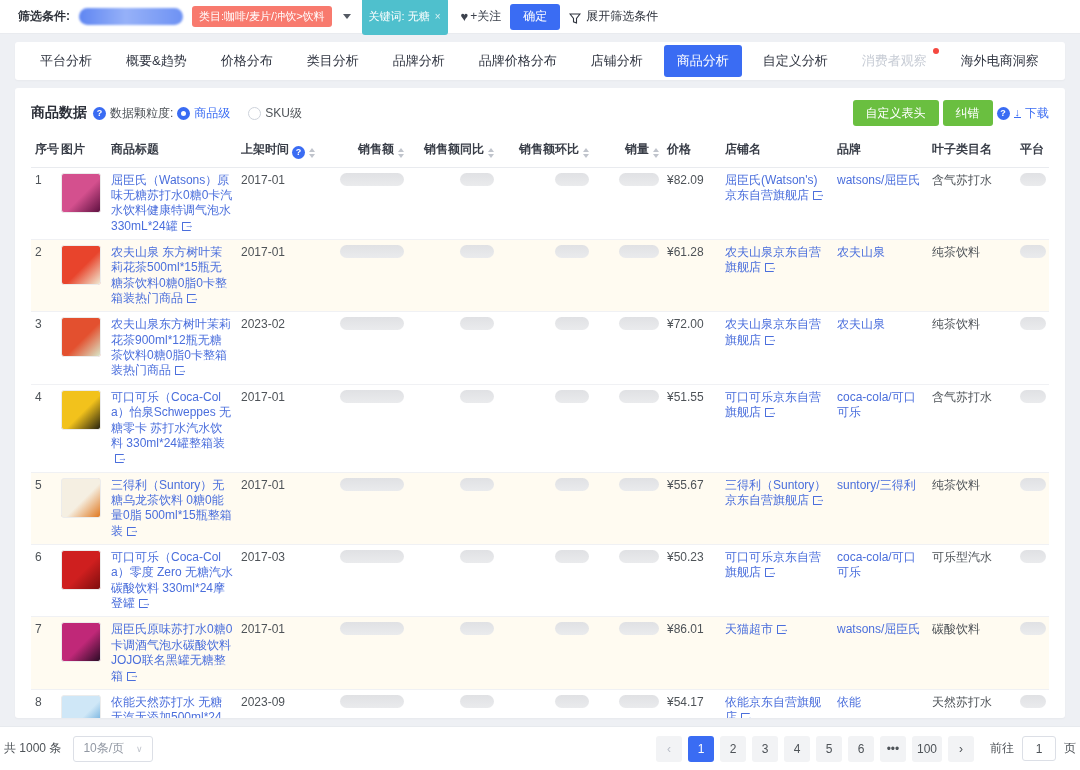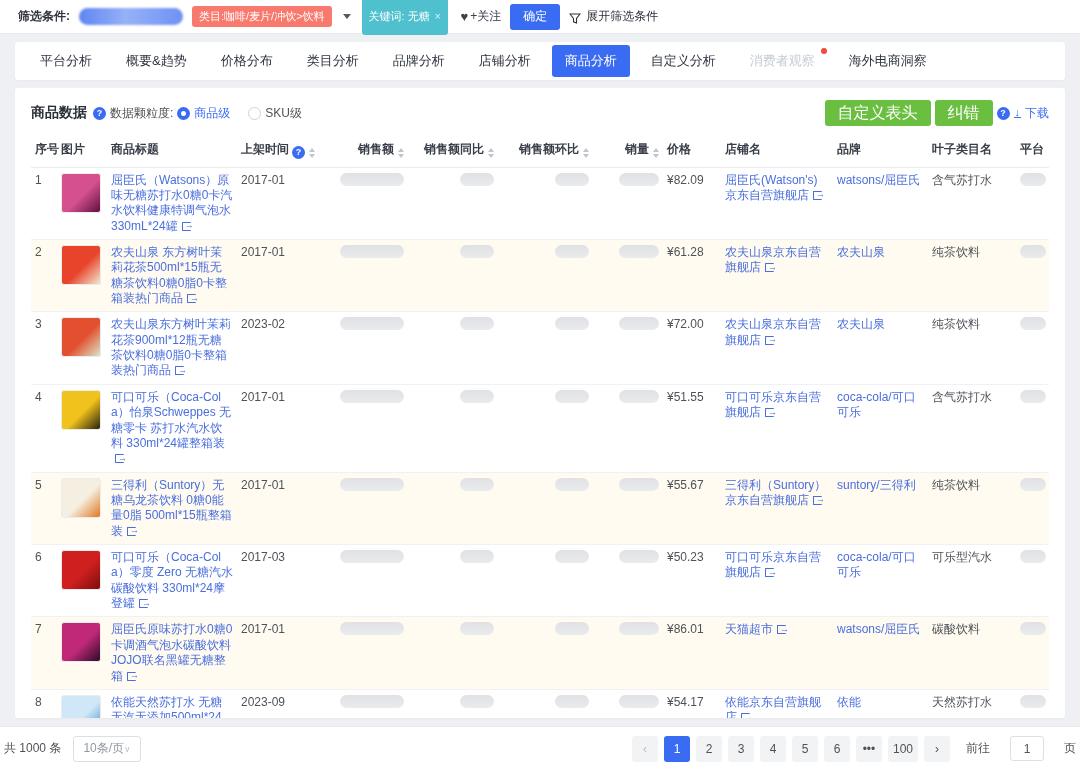--- a/index.html
+++ b/index.html
@@ -31,21 +31,21 @@
   .main{margin:8px 15px 0;background:#fff;border-radius:3px;padding:12px 16px 0;flex:1 1 auto;overflow:hidden;display:flex;flex-direction:column;box-shadow:0 1px 2px rgba(0,0,0,.03)}
   .toolbar{display:flex;align-items:center;gap:4px;margin-bottom:10px;flex:0 0 auto}
   .sec-title{font-size:14px;font-weight:bold;color:#2b2f38;margin-right:2px}
   .help{display:inline-flex;width:13px;height:13px;border-radius:50%;background:#3a6cf3;color:#fff;font-size:9px;font-weight:bold;align-items:center;justify-content:center;flex:0 0 auto}
   .help::after{content:"?"}
   .gray-txt{font-size:12px;color:#4e5358}
   .radio{width:13px;height:13px;border-radius:50%;border:1px solid #cdd2da;background:#fff;display:inline-block;flex:0 0 auto}
   .radio.on{border:4px solid #3a6cf3}
   .radio-lab{font-size:12px;color:#4e5358;margin-right:14px}
   .radio-lab.on{color:#3a6cf3}
-  .btn-green{background:#6abf40;color:#fff;font-size:16px;height:26px;padding:0 13px;border:none;border-radius:3px;cursor:pointer;white-space:nowrap}
+  .btn-green{background:#6abf40;color:#fff;font-size:12px;height:26px;padding:0 13px;border:none;border-radius:3px;cursor:pointer;white-space:nowrap}
   .download{color:#3a6cf3;display:flex;align-items:center;gap:4px;font-size:12px;cursor:pointer}
   .dl-arrow{display:inline-block;border-bottom:1.5px solid #3a6cf3;font-size:11px;line-height:9px;padding:0 1px}
   .spacer{flex:1}
   
   .tablewrap{flex:1 1 auto;overflow:hidden}
   table{width:100%;border-collapse:collapse;table-layout:fixed;font-size:12px}
   th{font-weight:bold;color:#383d47;text-align:left;padding:5px 4px 8px;border-bottom:1px solid #e9ebef;white-space:nowrap;font-size:12px}
   td{padding:5px 4px;border-bottom:1px solid #f0f1f4;vertical-align:top;line-height:1.28;color:#4e5358;word-break:break-all}
   th:nth-child(n+5):nth-child(-n+8),td:nth-child(n+5):nth-child(-n+8){text-align:right}
   tr.hl{background:#fffbf1}
@@ -54,27 +54,27 @@
   .pill{display:inline-block;height:13px;border-radius:7px;background:linear-gradient(#e0e1e4,#eaebed)}
   .w64{width:64px}.w34{width:34px}.w40{width:40px}.w26{width:26px}
   .ext{position:relative;display:inline-block;width:9px;height:9px;border:1px solid currentColor;border-right:none;border-radius:1px;margin-left:4px;vertical-align:-1px}
   .ext::after{content:"\2192";position:absolute;left:2px;top:50%;transform:translateY(-54%);font-size:9px;line-height:1}
   .sort{display:inline-flex;flex-direction:column;gap:2px;margin-left:4px;vertical-align:1px}
   .sort i{width:0;height:0;border-left:3.5px solid transparent;border-right:3.5px solid transparent}
   .sort .up{border-bottom:4px solid #c0c4cc}
   .sort .down{border-top:4px solid #c0c4cc}
   
   .footer{flex:0 0 44px;background:#fff;border-top:1px solid #e7eaee;display:flex;align-items:center;padding:0 4px;gap:12px;font-size:12px;color:#4e5358;margin-top:8px}
-  .select{border:1px solid #dcdfe6;border-radius:3px;height:26px;display:flex;align-items:center;padding:0 9px;color:#9298a3;font-size:12px;cursor:pointer}
+  .select{border:1px solid #dcdfe6;border-radius:3px;height:26px;display:flex;align-items:center;padding:0 9px;gap:12px;color:#9298a3;font-size:12px;cursor:pointer}
   .sel-caret{font-size:9px;color:#c0c4cc}
   .pager{margin-left:auto;display:flex;gap:6px;align-items:center}
   .pg{min-width:26px;height:26px;padding:0 5px;border-radius:3px;background:#f2f3f5;display:flex;align-items:center;justify-content:center;color:#4e5358;font-size:12px;cursor:pointer}
   .pg.active{background:#3a6cf3;color:#fff}
   .pg.nav{color:#b8bdc6}
-  .goto{display:flex;align-items:center;gap:20px;margin-left:4px}
+  .goto{display:flex;align-items:center;gap:8px;margin-left:4px}
   .goto input{width:34px;height:25px;border:1px solid #dcdfe6;border-radius:3px;text-align:center;font-size:12px;color:#4e5358;outline:none}
 </style>
 </head>
 <body>
 
 <div class="topbar">
   <span class="flt-label">筛选条件:</span>
   <span class="blur-blue"></span>
   <span class="tag-red">类目:咖啡/麦片/冲饮&gt;饮料</span>
   <span class="caret-down"></span>
@@ -94,20 +94,21 @@
     <span>展开筛选条件</span>
   </span>
 </div>
 
 <div class="tabsbar" id="tabs">
     <div class="tab">平台分析</div>
     <div class="tab">概要&amp;趋势</div>
     <div class="tab">价格分布</div>
     <div class="tab">类目分析</div>
     <div class="tab">品牌分析</div>
+    <div class="tab">品牌价格分布</div>
     <div class="tab">店铺分析</div>
     <div class="tab active">商品分析</div>
     <div class="tab">自定义分析</div>
     <div class="tab disabled">消费者观察<span class="dot"></span></div>
     <div class="tab">海外电商洞察</div>
   </div>
 
 <div class="main">
   <div class="toolbar">
     <span class="sec-title">商品数据</span>

